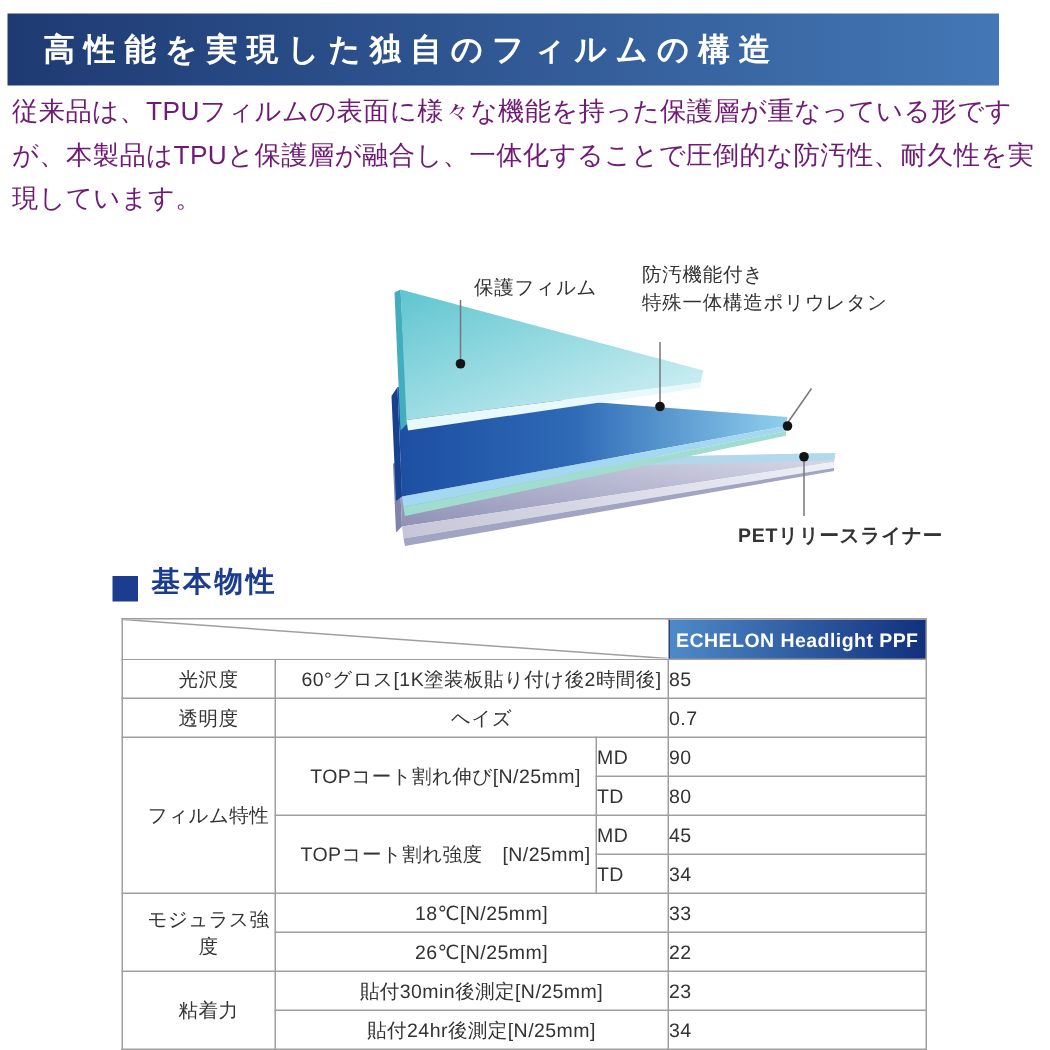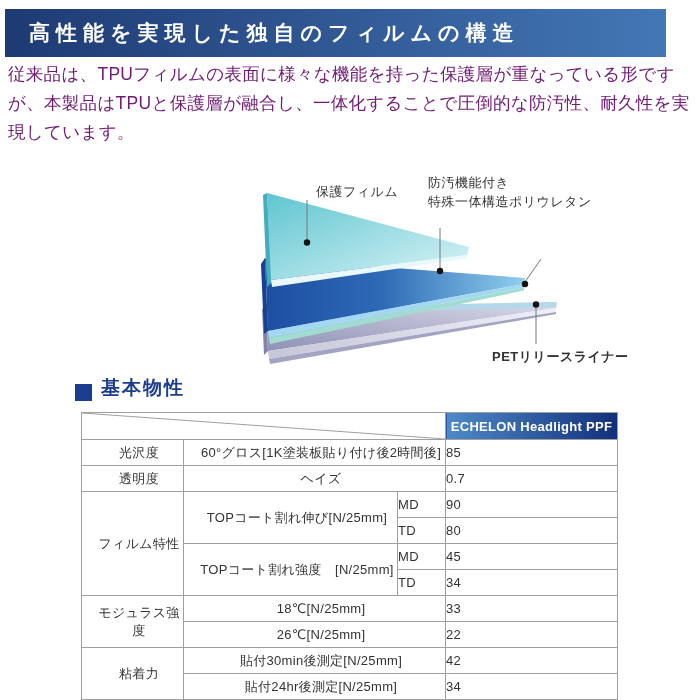--- a/index.html
+++ b/index.html
@@ -215,21 +215,21 @@
         <td class="val">33</td>
       </tr>
       <tr>
         <td class="test" colspan="2">26℃[N/25mm]</td>
         <td class="val">22</td>
       </tr>
 
       <tr>
         <td class="cat" rowspan="2">粘着力</td>
         <td class="test" colspan="2">貼付30min後測定[N/25mm]</td>
-        <td class="val">42</td>
+        <td class="val">23</td>
       </tr>
       <tr>
         <td class="test" colspan="2">貼付24hr後測定[N/25mm]</td>
         <td class="val">34</td>
       </tr>
     </tbody>
   </table>
 
 </div>
 

